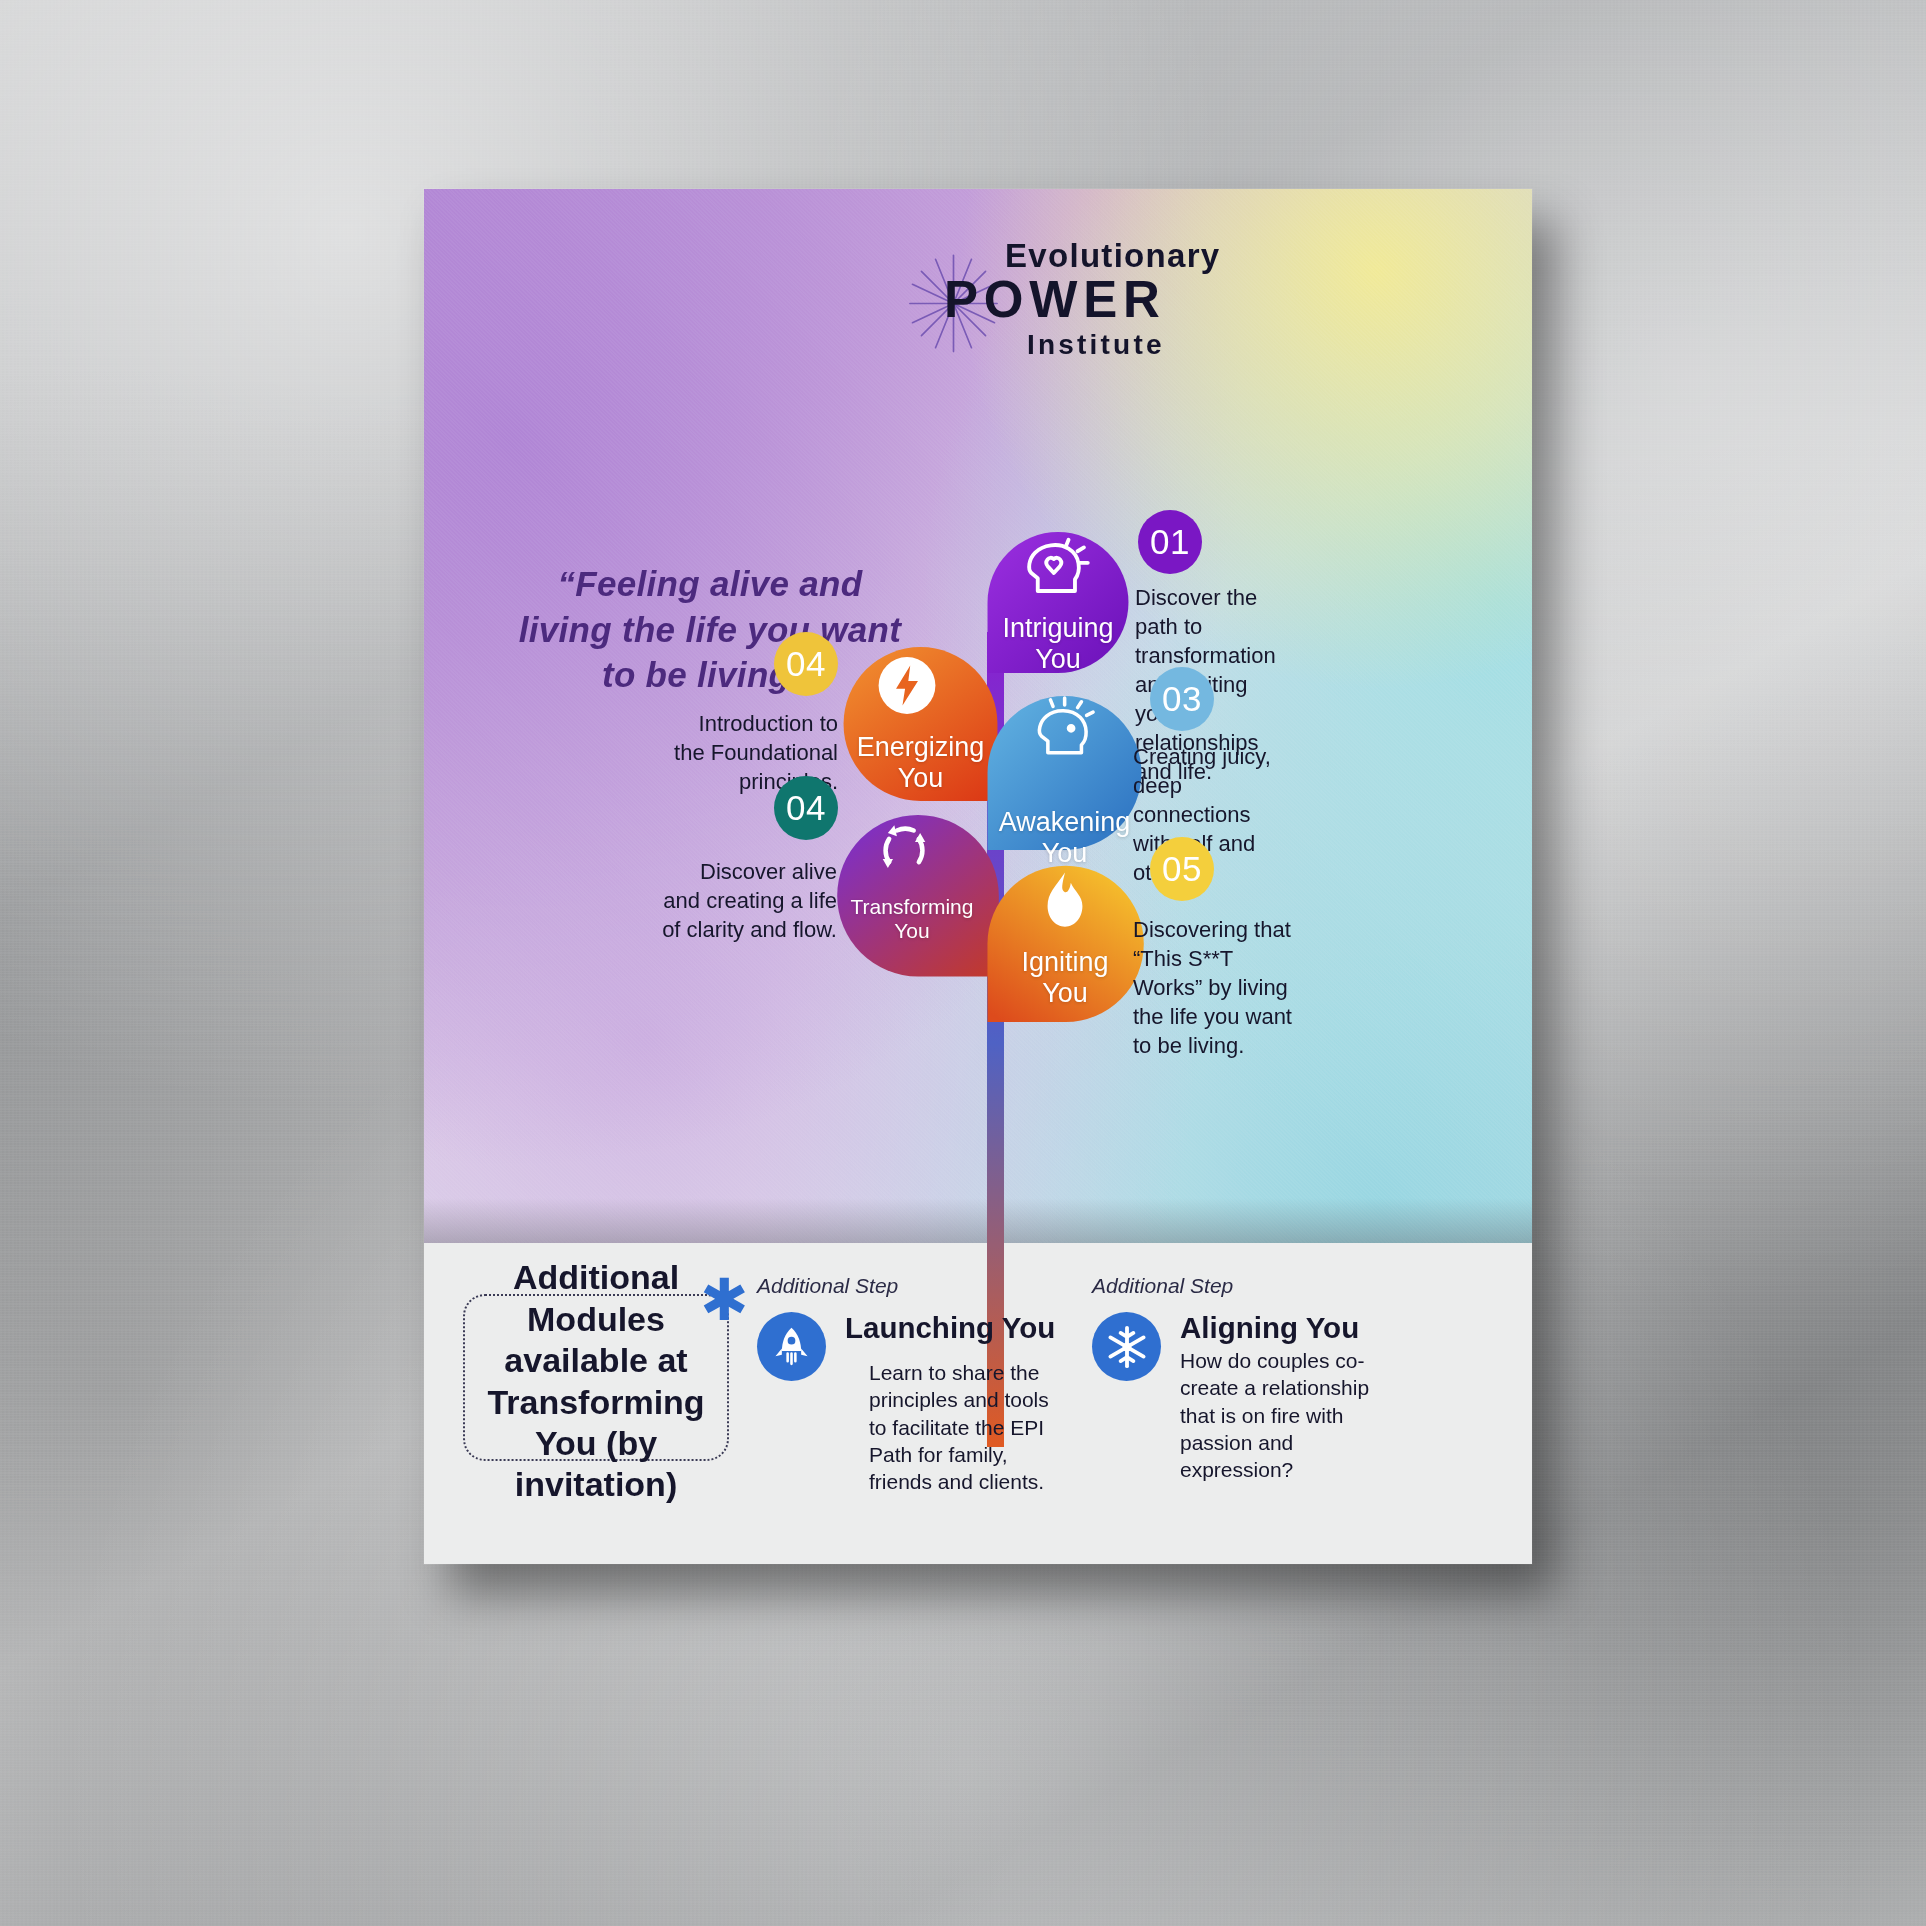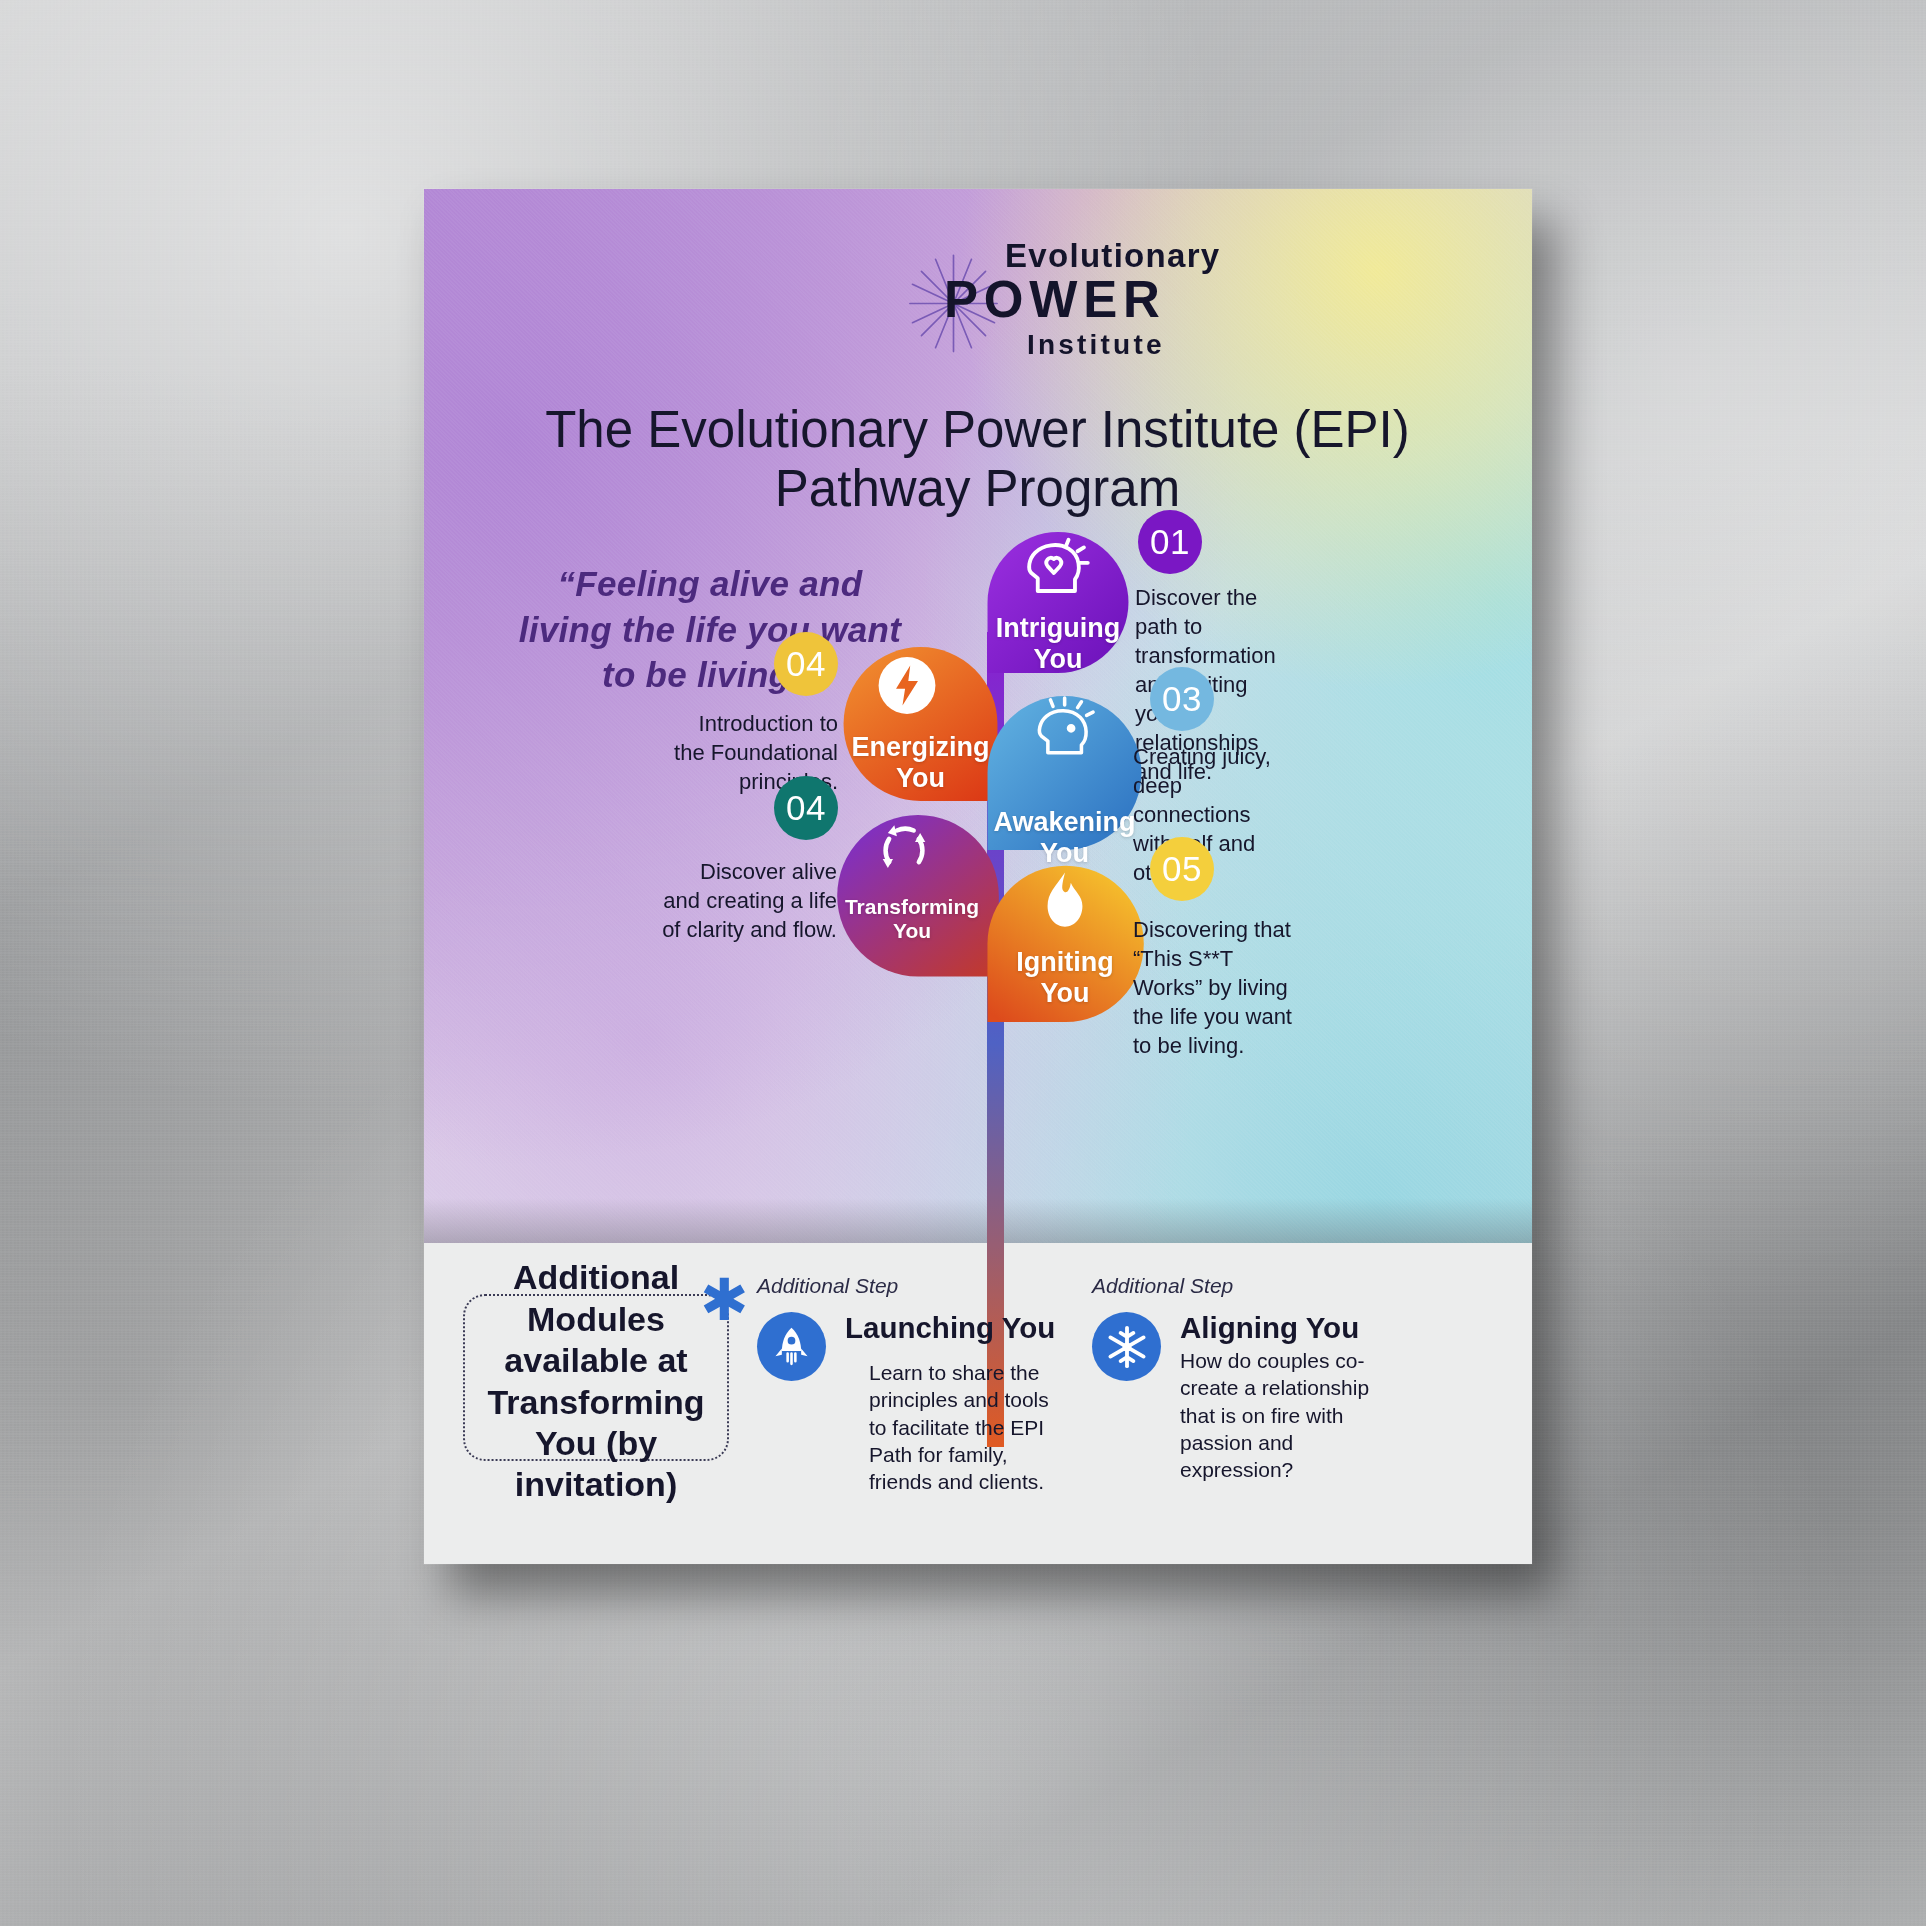--- a/index.html
+++ b/index.html
@@ -86,21 +86,21 @@
     color:#4c2a7e;letter-spacing:0.3px;
   }
 
   
   .stem{position:absolute;width:16.7px;background:linear-gradient(to bottom,#7b22c6,#2f6fb0 40%,#e06a2a 100%);}
 
   
   .drop{position:absolute;}
   .drop-label{
     position:absolute;left:0;right:0;
-    color:#fff;font-weight:bold;text-align:center;line-height:1.15;
+    color:#fff;font-weight:normal;text-align:center;line-height:1.15;
     text-shadow:0 1.3px 3.2px rgba(0,0,0,.18);
   }
   .drop-icon{position:absolute;left:50%;transform:translateX(-50%);}
 
   
   .num{
     position:absolute;border-radius:50%;
     display:flex;align-items:center;justify-content:center;
     color:#fff;font-size:35px;font-weight:400;letter-spacing:0.6px;
   }
@@ -164,21 +164,20 @@
         <line x1="80" y1="85" x2="16" y2="115"></line>
         <line x1="80" y1="85" x2="144" y2="55"></line>
         <line x1="80" y1="85" x2="144" y2="115"></line>
       </g>
     </svg>
     <div class="logo-word" id="logo-evolutionary">Evolutionary</div>
     <div class="logo-word" id="logo-power">POWER</div>
     <div class="logo-word" id="logo-institute">Institute</div>
   </div>
 
-  <div id="title">The Evolutionary Power Institute (EPI) Pathway Program</div>
 
   <div id="quote">“Feeling alive and living the life you want to be living.”</div>
 
   <div class="stem" style="left:563px;top:443px;height:411px;background:linear-gradient(to bottom,#8a1fd0,#4f62c4);"></div>
   <div class="stem" style="left:563px;top:854px;height:404px;background:linear-gradient(to bottom,#4f62c4,#e05a22);"></div>
 
   <div class="drop" style="left:560px;top:327px;width:148px;height:173px;">
     <svg width="148" height="173" viewBox="0 0 230 270" style="position:absolute;left:0;top:0;">
       <defs>
         <linearGradient id="g01" x1="0" y1="0" x2="1" y2="1">

